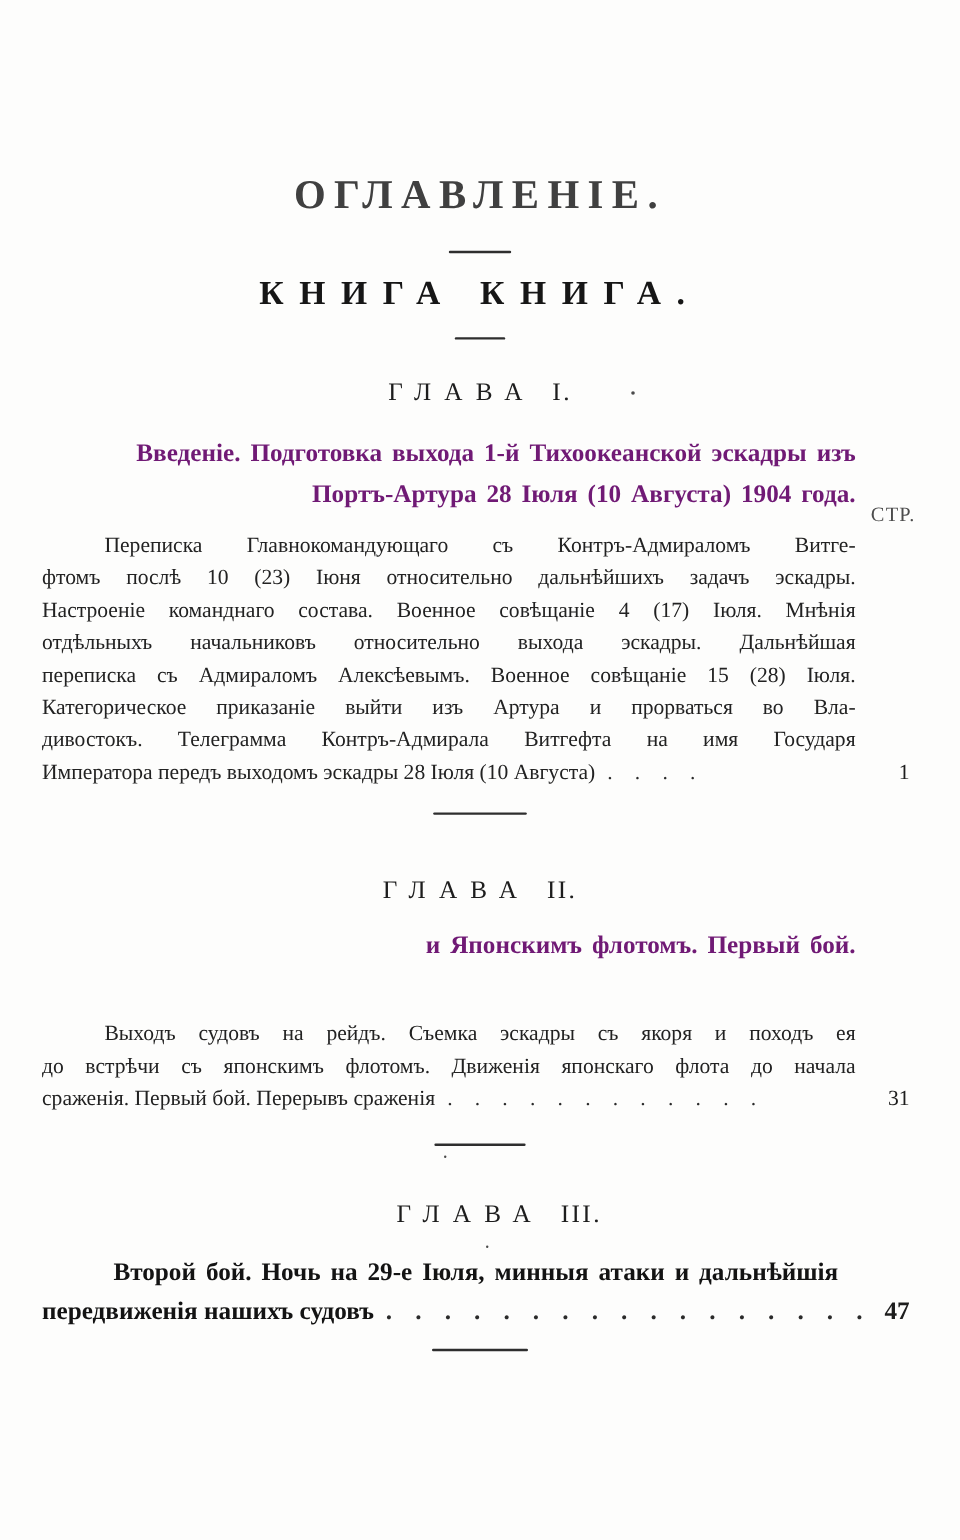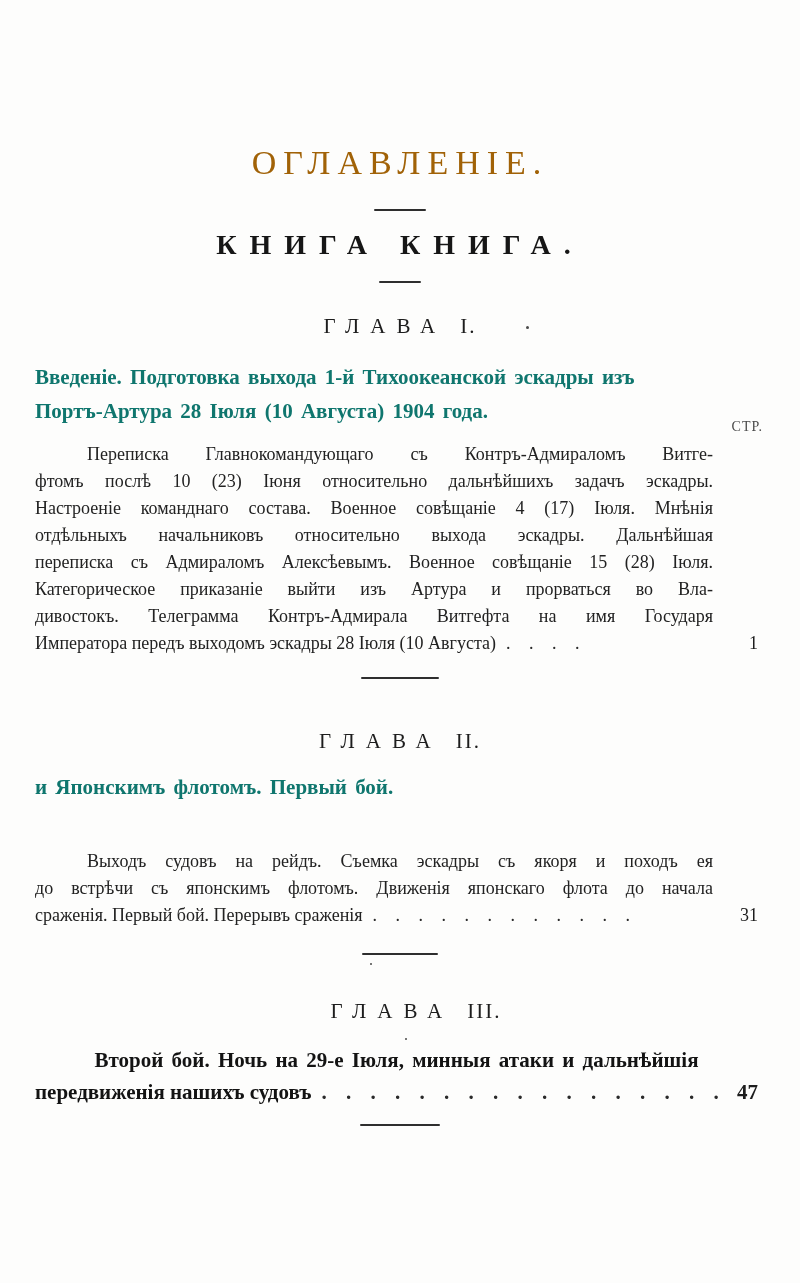--- a/index.html
+++ b/index.html
@@ -9,22 +9,22 @@
     margin:0 auto;
     background:#fdfdfc;
     color:#1f1f1f;
     font-family:"Liberation Serif","DejaVu Serif",serif;
     overflow:hidden;
   }
   
   .title{
     position:absolute;top:144px;left:0;right:0;
     margin:0;text-align:center;
-    font-size:34px;font-weight:400;
-    letter-spacing:7px;color:#a16207;
+    font-size:34px;font-weight:700;
+    letter-spacing:7px;color:#404040;
   }
   .book-heading{
     position:absolute;top:229px;left:0;right:0;
     margin:0;text-align:center;
     font-size:28px;font-weight:700;
     letter-spacing:13px;color:#161616;
     white-space:nowrap;
   }
   .rule{
     position:absolute;left:50%;transform:translateX(-50%);
@@ -40,30 +40,30 @@
     position:absolute;left:0;right:0;text-align:center;
     font-size:21px;color:#1d1d1d;white-space:nowrap;
   }
   .chapter-label .chw{letter-spacing:11px;}
   .chapter-label .chn{margin-left:14px;letter-spacing:2px;}
   .label-1{top:314px;}
   .label-2{top:729px;}
   .label-3{top:999px;padding-left:32px;}
   
   .heading{
-    position:absolute;left:35px;width:678px;text-align:left;
-    font-weight:700;font-size:21px;color:#0f766e;
+    position:absolute;left:35px;width:678px;text-align:right;
+    font-weight:700;font-size:21px;color:#701a75;
   }
   .heading .hline{height:34px;line-height:34px;white-space:nowrap;word-spacing:3px;}
   .heading-1{top:360px;}
   .heading-2{top:770px;}
   
   .str-label{
     position:absolute;top:419px;right:37px;
-    font-size:14px;letter-spacing:1px;color:#4c4c4c;font-family:Liberation Serif, serif;
+    font-size:17px;letter-spacing:1px;color:#4c4c4c;font-family:Liberation Serif, serif;
   }
   
   .summary{
     position:absolute;left:35px;right:42px;
     font-size:18px;color:#222;
   }
   .summary-1{top:441px;}
   .summary-2{top:848px;}
   .bline{
     width:678px;height:27px;line-height:27px;

